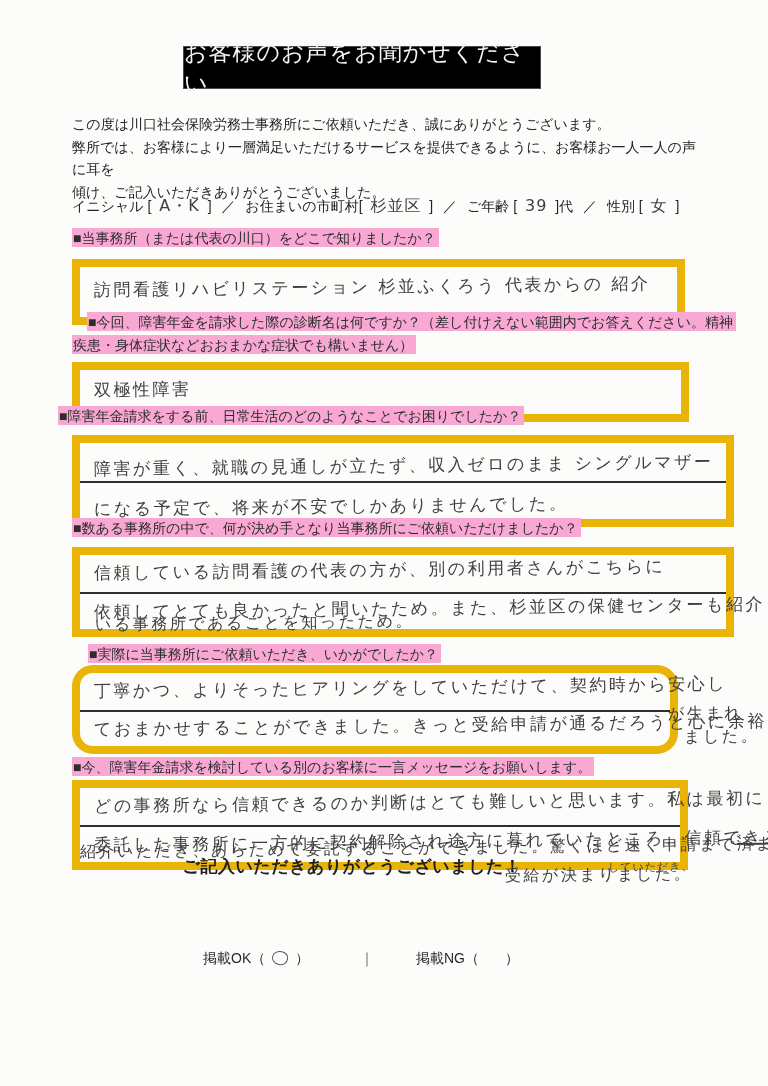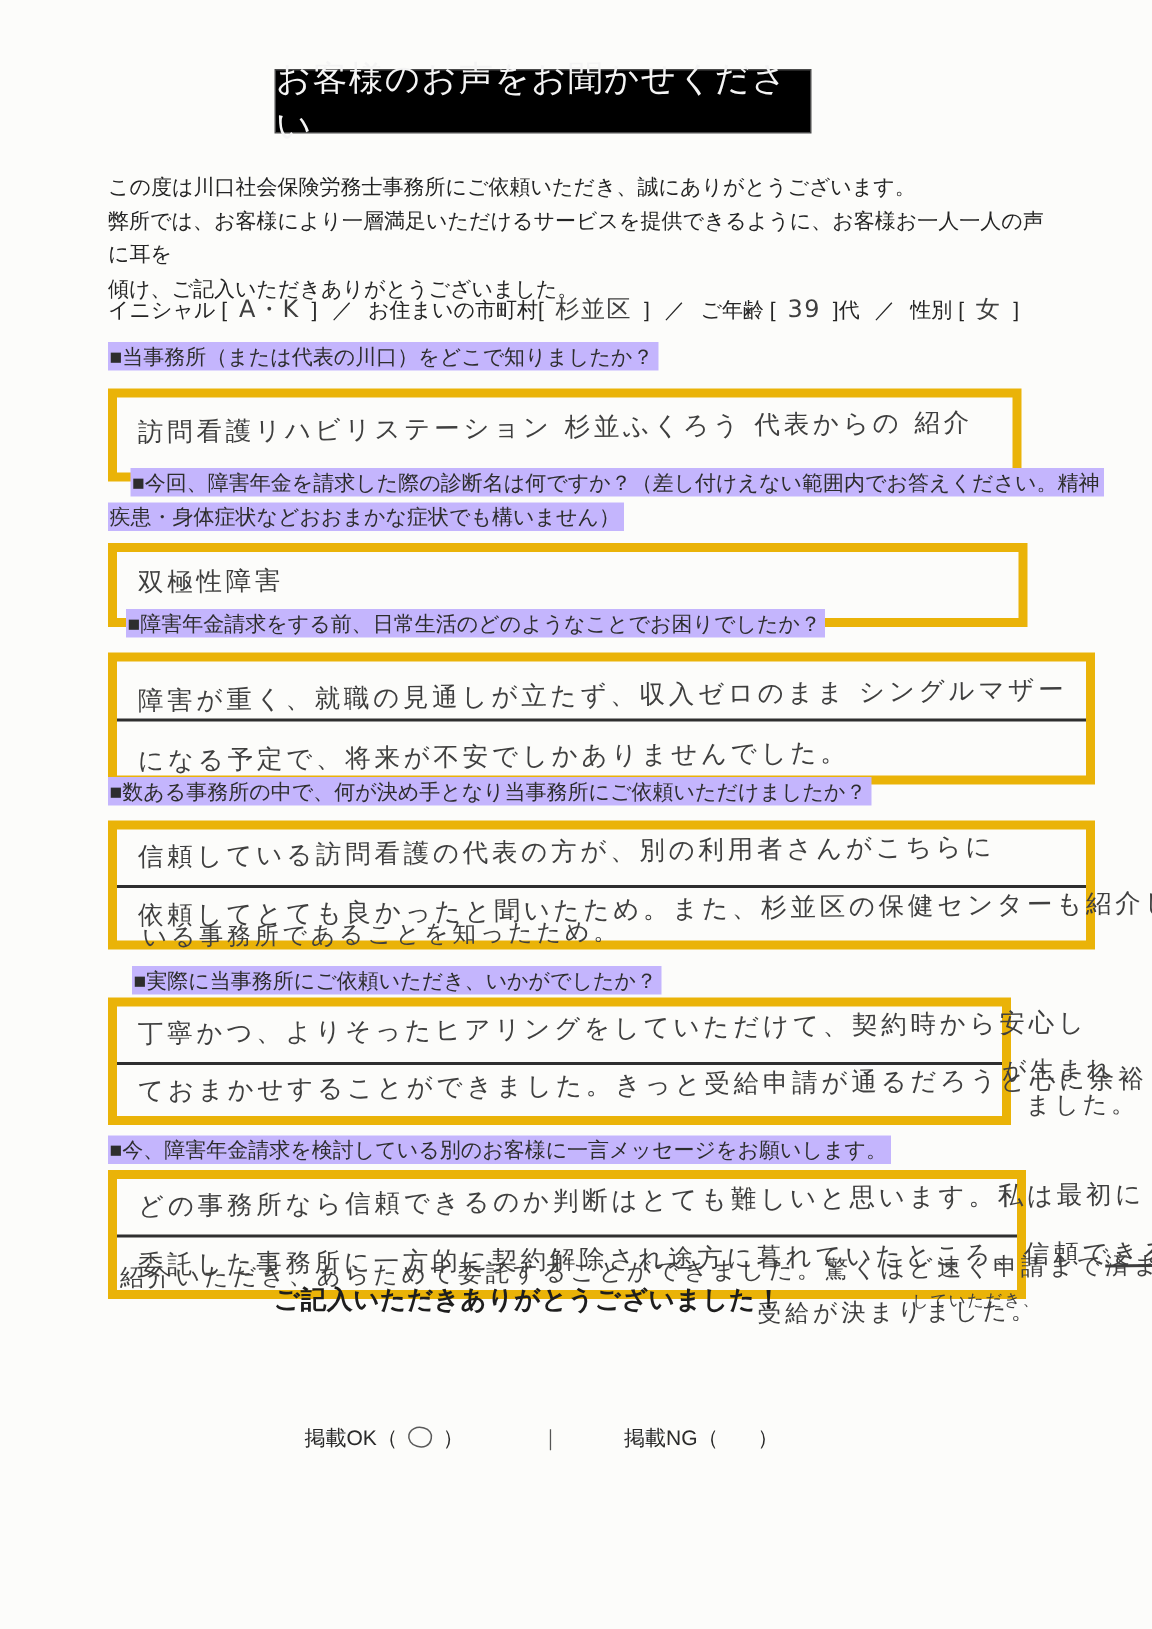--- a/index.html
+++ b/index.html
@@ -22,24 +22,24 @@
     box-shadow:0 0 0 1px #4a4a4a;
   }
 
   
   .print{font-size:14px;color:#242424;}
   .intro{left:72px;top:113px;width:636px;line-height:1.62;}
   .profile{left:72px;top:196px;width:660px;font-size:14px;color:#242424;}
   .profile .sep{margin:0 6px;}
 
   .q-label{font-size:14px;color:#2d2d2d;white-space:nowrap;}
-  .hl{background:#c4b5fd;padding:1.5px 3px 1.5px 1px;}
-
-  
-  .abox{border:6px solid #eab308;background:transparent;overflow:visible;}
+  .hl{background:#f9a8d4;padding:1.5px 3px 1.5px 1px;}
+
+  
+  .abox{border:8px solid #eab308;background:transparent;overflow:visible;}
   .arow{position:relative;overflow:visible;white-space:nowrap;
         display:flex;align-items:center;}
   .arow + .arow{border-top:2px solid #2f2f2f;}
 
   
   .hw{
     font-family:"DejaVu Sans",sans-serif;
     color:#3f3f3f;
     letter-spacing:2.5px;
     white-space:nowrap;
@@ -50,29 +50,29 @@
   .hw-sm{font-size:11px;letter-spacing:1px;}
   .hw-inline{font-size:16px;letter-spacing:1px;padding:0 4px;}
   .struck{text-decoration:line-through;text-decoration-thickness:2px;}
 
   
   .q1-label{left:72px;top:229px;}
   .q1-box{left:72px;top:259px;width:597px;height:50px;}
   .q2-label1{left:72px;top:313px;padding-left:15px;}
   .q2-label2{left:72px;top:336px;}
   .q2-box{left:72px;top:362px;width:601px;height:44px;}
-  .q3-label{left:84px;top:407px;text-align:center;}
+  .q3-label{left:58px;top:407px;text-align:center;}
   .q3-box{left:72px;top:435px;width:646px;height:76px;}
   .q3-box .arow{height:38px;align-items:flex-end;}
   .q4-label{left:72px;top:519px;}
   .q4-box{left:72px;top:547px;width:646px;height:74px;}
   .q4-box .arow{height:37px;}
   .q4-overflow{left:95px;top:615px;}
   .q5-label{left:72px;top:645px;padding-left:16px;}
-  .q5-box{left:72px;top:665px;width:590px;height:73px;}
+  .q5-box{left:72px;top:665px;width:590px;height:73px;border-radius:21px;}
   .q5-box .arow{height:36.5px;}
   .q5-ovf1{left:668px;top:704px;}
   .q5-ovf2{left:684px;top:727px;}
   .q6-label{left:72px;top:758px;}
   .q6-box{left:72px;top:780px;width:600px;height:74px;}
   .q6-box .arow{height:37px;}
   .q6-ovf1{left:80px;top:842px;}
   .q6-corr{left:608px;top:860px;}
   .q6-ovf2{left:505px;top:866px;}
 

